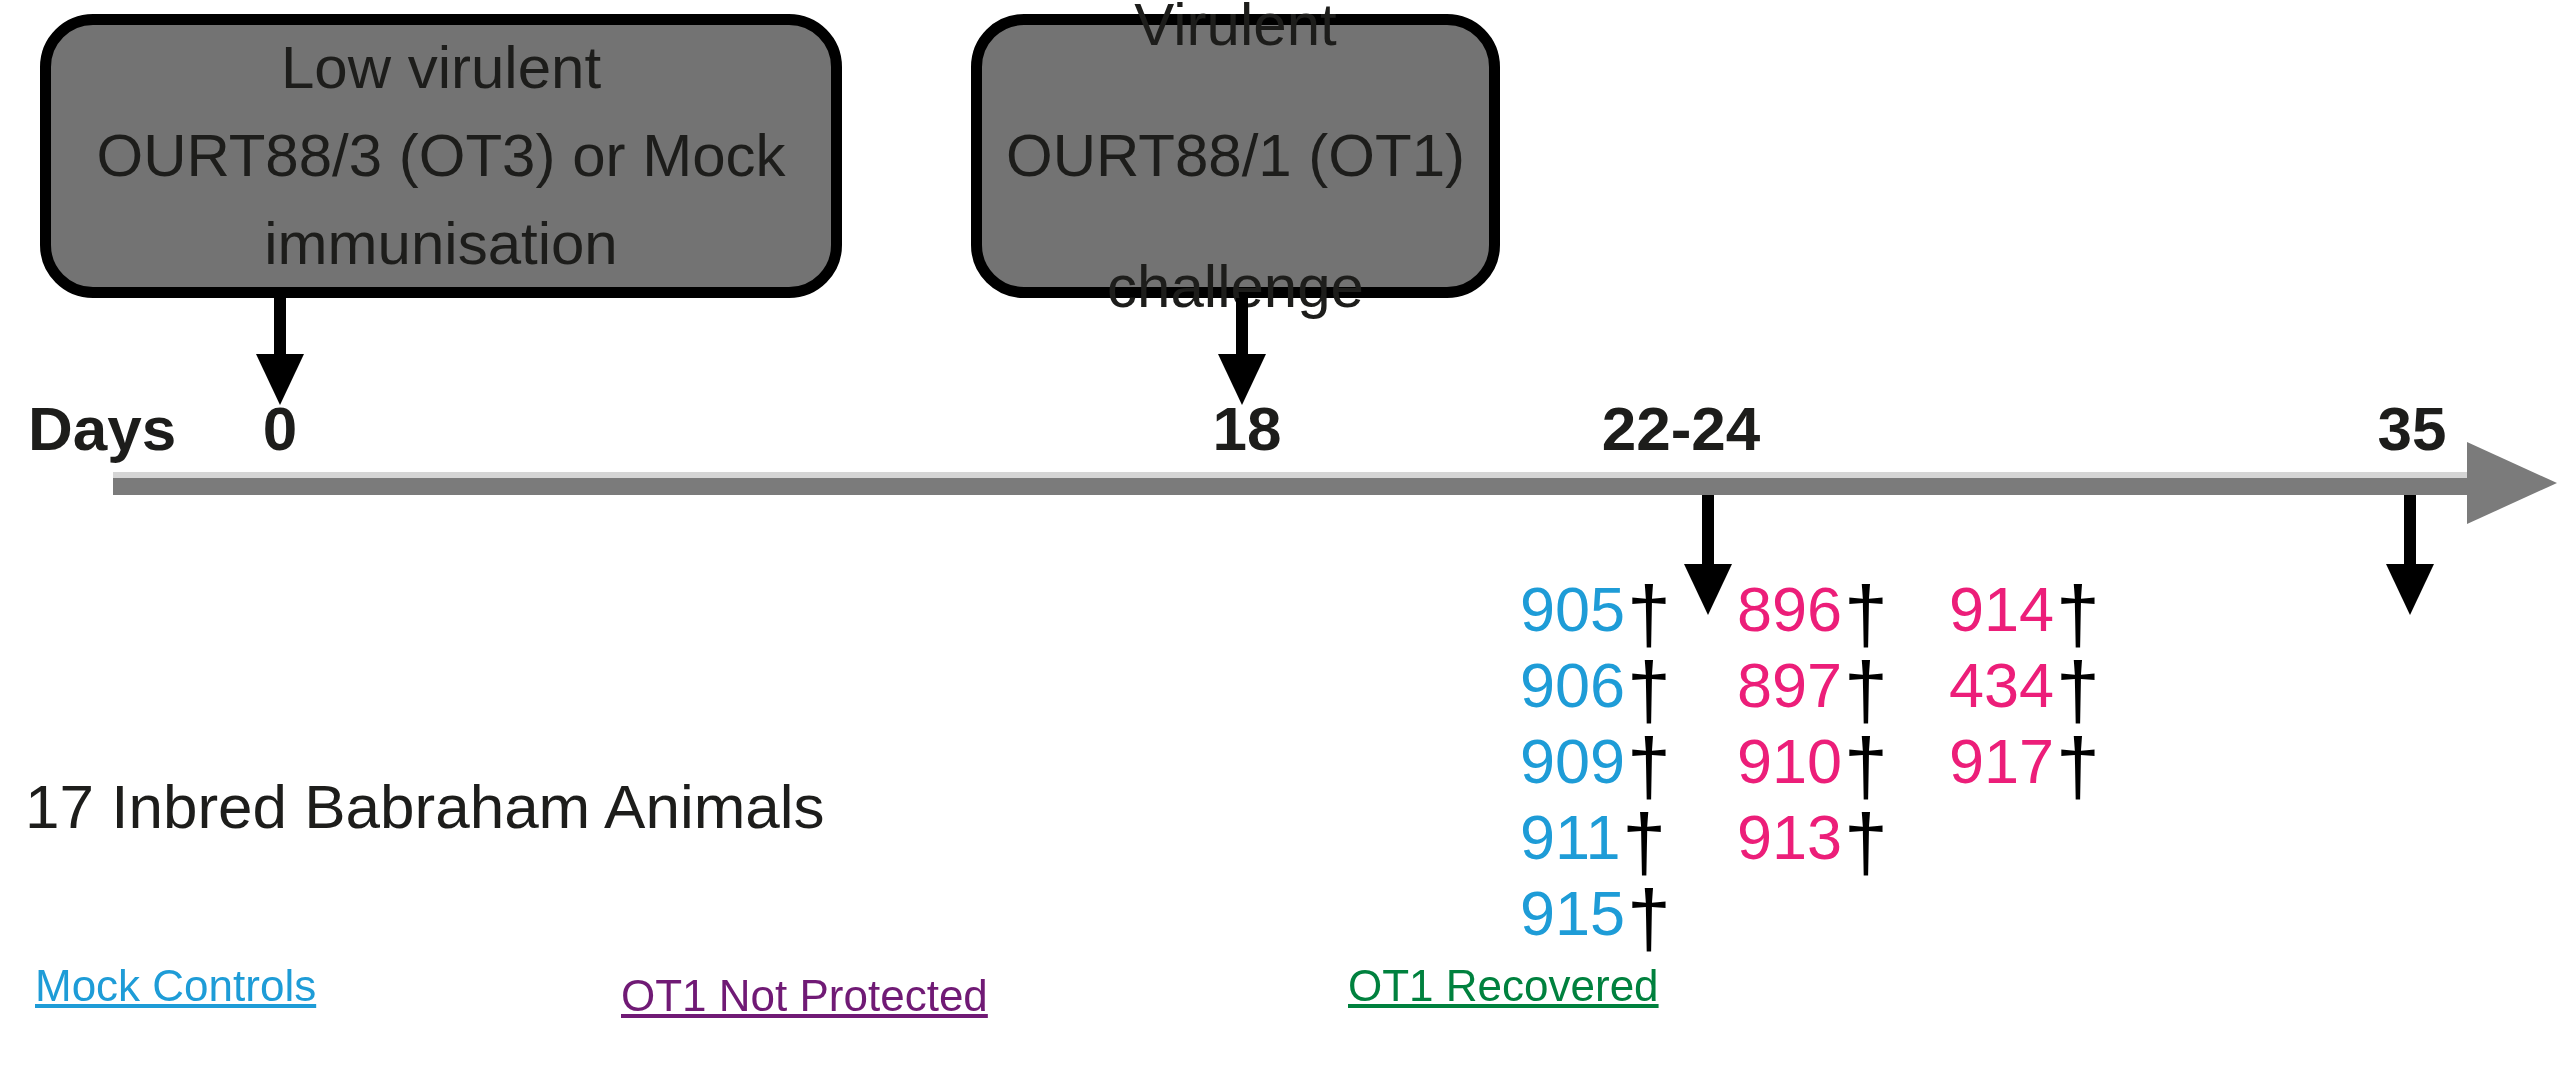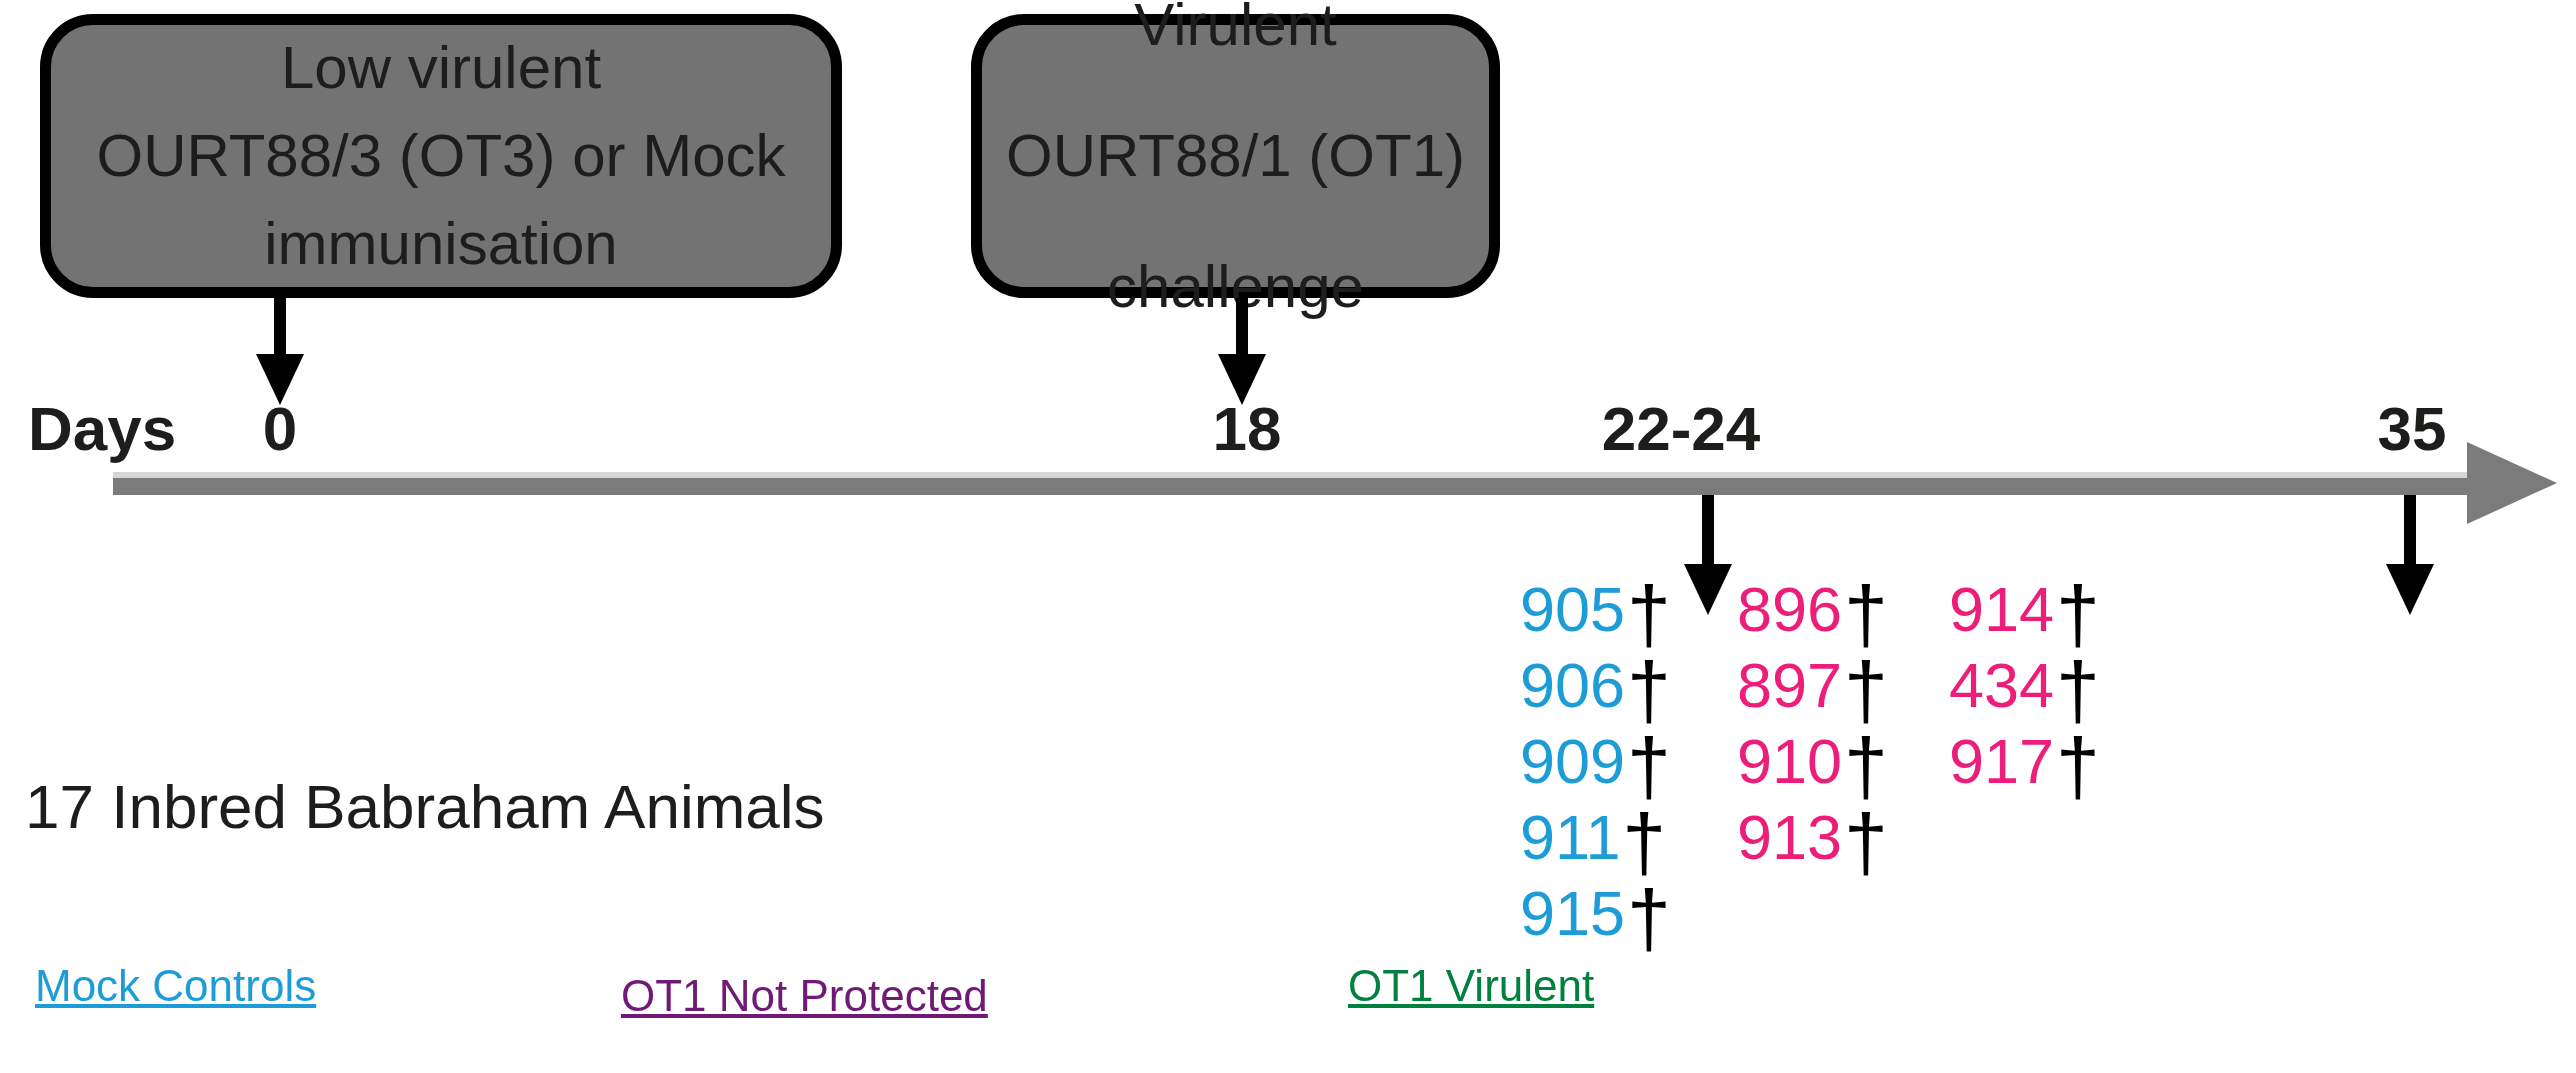--- a/index.html
+++ b/index.html
@@ -143,16 +143,16 @@
     <div class="animal-row"><span>914</span><span class="dagger">†</span></div>
     <div class="animal-row"><span>434</span><span class="dagger">†</span></div>
     <div class="animal-row"><span>917</span><span class="dagger">†</span></div>
   </div>
 
 
   <div id="cohort-label">17 Inbred Babraham Animals</div>
 
   <div class="legend-item" id="legend-mock">Mock Controls</div>
   <div class="legend-item" id="legend-not-protected">OT1 Not Protected</div>
-  <div class="legend-item" id="legend-recovered">OT1 Virulent</div>
+  <div class="legend-item" id="legend-recovered">OT1 Recovered</div>
 
 </div>
 
 
 </body></html>

